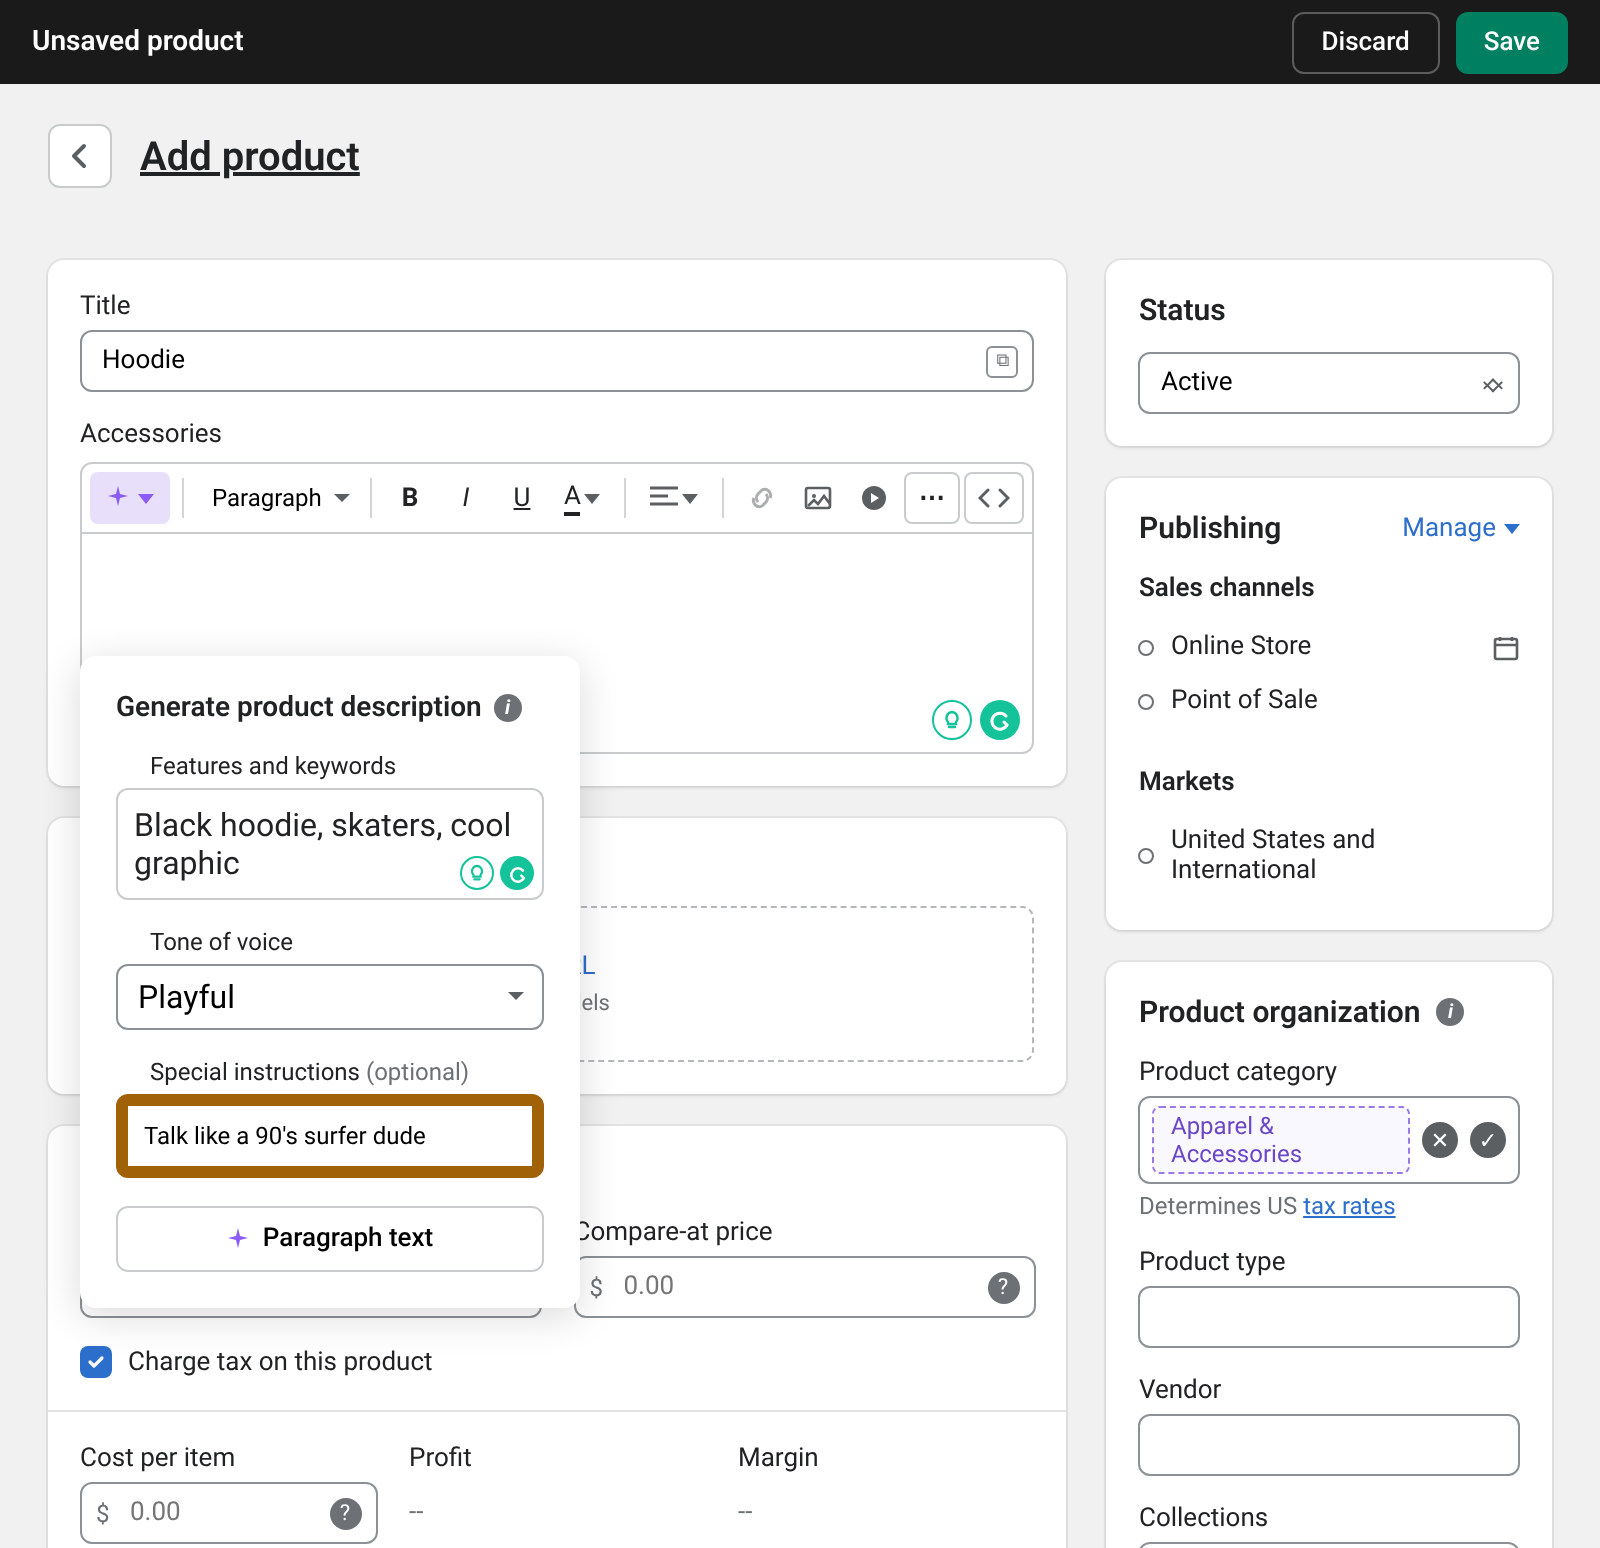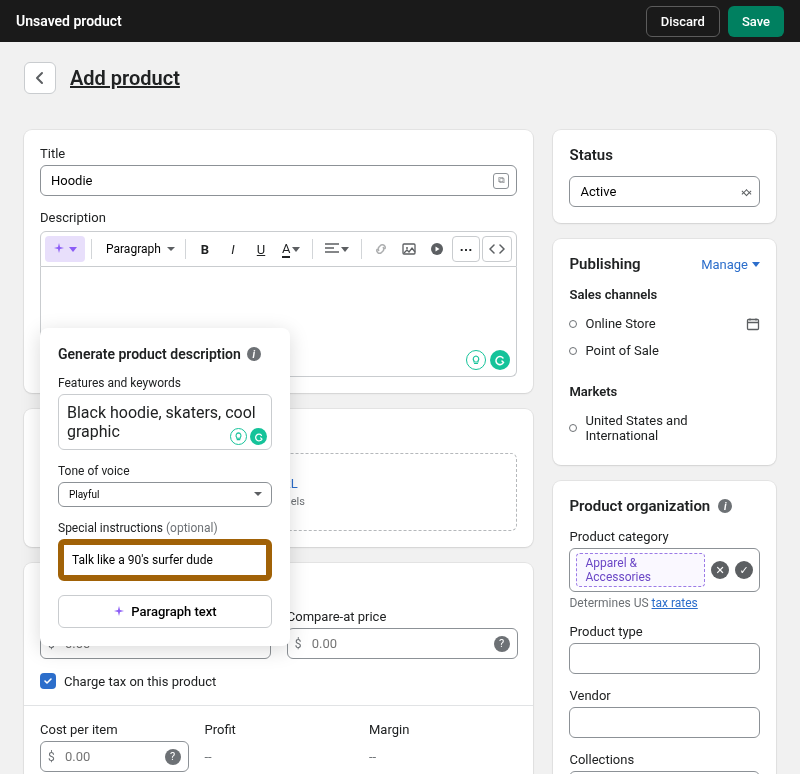--- a/index.html
+++ b/index.html
@@ -36,26 +36,26 @@
 .toolbar-select-wrap::after { content: ""; position: absolute; right: 4px; top: 50%; width: 0; height: 0; border-left: 4px solid transparent; border-right: 4px solid transparent; border-top: 4px solid #5c5f62; transform: translateY(-2px); }
 .toolbar-code { margin-left: auto; border: 1px solid #c9cccf; border-radius: 4px; }
 .editor-area { border: 1px solid #c9cccf; border-top: none; border-radius: 0 0 6px 6px; min-height: 110px; position: relative; }
 .grammarly { position: absolute; bottom: 6px; right: 6px; display: flex; gap: 4px; }
 .gram-badge { width: 20px; height: 20px; border-radius: 50%; background: #15c39a; display: flex; align-items: center; justify-content: center; color: #fff; font-size: 11px; }
 .gram-badge.bulb { background: #fff; border: 1px solid #15c39a; color: #15c39a; }
 
 
 .popover { position: absolute; top: 198px; left: 16px; width: 250px; background: #fff; border-radius: 8px; box-shadow: 0 4px 20px rgba(0,0,0,0.15); padding: 18px; z-index: 20; }
 .popover h3 { font-size: 14px; font-weight: 600; margin-bottom: 14px; display: flex; align-items: center; gap: 6px; }
-.popover .label { font-size: 12px; margin-bottom: 4px; }
+.popover .label { font-size: 12px; margin-bottom: 4px; margin-left: 17px; }
 .popover .textarea { border: 1px solid #c9cccf; border-radius: 6px; padding: 8px; font-size: 16px; min-height: 54px; position: relative; }
 .popover .ta-text { color: #202223; }
 .popover .ta-gram { position: absolute; bottom: 4px; right: 4px; display: flex; gap: 3px; }
 .popover .select-wrap { position: relative; margin-bottom: 14px; }
-.popover .select { width: 100%; border: 1px solid #8c9196; border-radius: 6px; padding: 6px 10px; font-size: 10px; background: #fff; appearance: none; }
+.popover .select { width: 100%; border: 1px solid #8c9196; border-radius: 6px; padding: 6px 10px; font-size: 16px; background: #fff; appearance: none; }
 .popover .select-wrap::after { content: ""; position: absolute; right: 10px; top: 50%; transform: translateY(-3px); width: 0; height: 0; border-left: 4px solid transparent; border-right: 4px solid transparent; border-top: 4px solid #5c5f62; }
 .popover .si-input { width: 100%; border: 6px solid #a16207; border-radius: 6px; padding: 8px 8px; font-size: 12px; }
 .popover .gen-btn { width: 100%; margin-top: 14px; border: 1px solid #c9cccf; background: #fff; border-radius: 6px; padding: 8px; font-size: 13px; font-weight: 500; cursor: pointer; display: flex; align-items: center; justify-content: center; gap: 6px; }
 .optional { color: #6d7175; }
 .info-circle { display: inline-flex; width: 14px; height: 14px; border-radius: 50%; background: #6d7175; color: #fff; align-items: center; justify-content: center; font-size: 10px; font-weight: 700; font-style: italic; }
 
 .media-m { font-weight: 600; font-size: 15px; }
 .media-drop { border: 1px dashed #b5b8bb; border-radius: 6px; padding: 22px; text-align: center; margin-top: 10px; }
 .media-link { color: #2c6ecb; font-size: 13px; }
 .media-sub { color: #6d7175; font-size: 11px; margin-top: 4px; }
@@ -125,21 +125,21 @@
   <div class="main-col">
 
     <div class="card">
       <div class="field-label">Title</div>
       <div class="input-wrap">
         <input class="input" value="Hoodie" style="">
         <span class="input-icon-right">⧉</span>
       </div>
 
       <div style="height:14px"></div>
-      <div class="field-label">Description</div>
+      <div class="field-label">Accessories</div>
 
       <div class="toolbar">
         <div class="toolbar-btn toolbar-ai">
           <svg width="12" height="12" viewBox="0 0 12 12">
               <path d="M6 0 L7 4 L11 5 L7 6 L6 10 L5 6 L1 5 L5 4 Z" fill="#8b5cf6"></path>
             </svg>
           <span class="caret-down" style="color:#8b5cf6"></span>
         </div>
         <div class="toolbar-sep"></div>
         <div class="toolbar-select-wrap">

